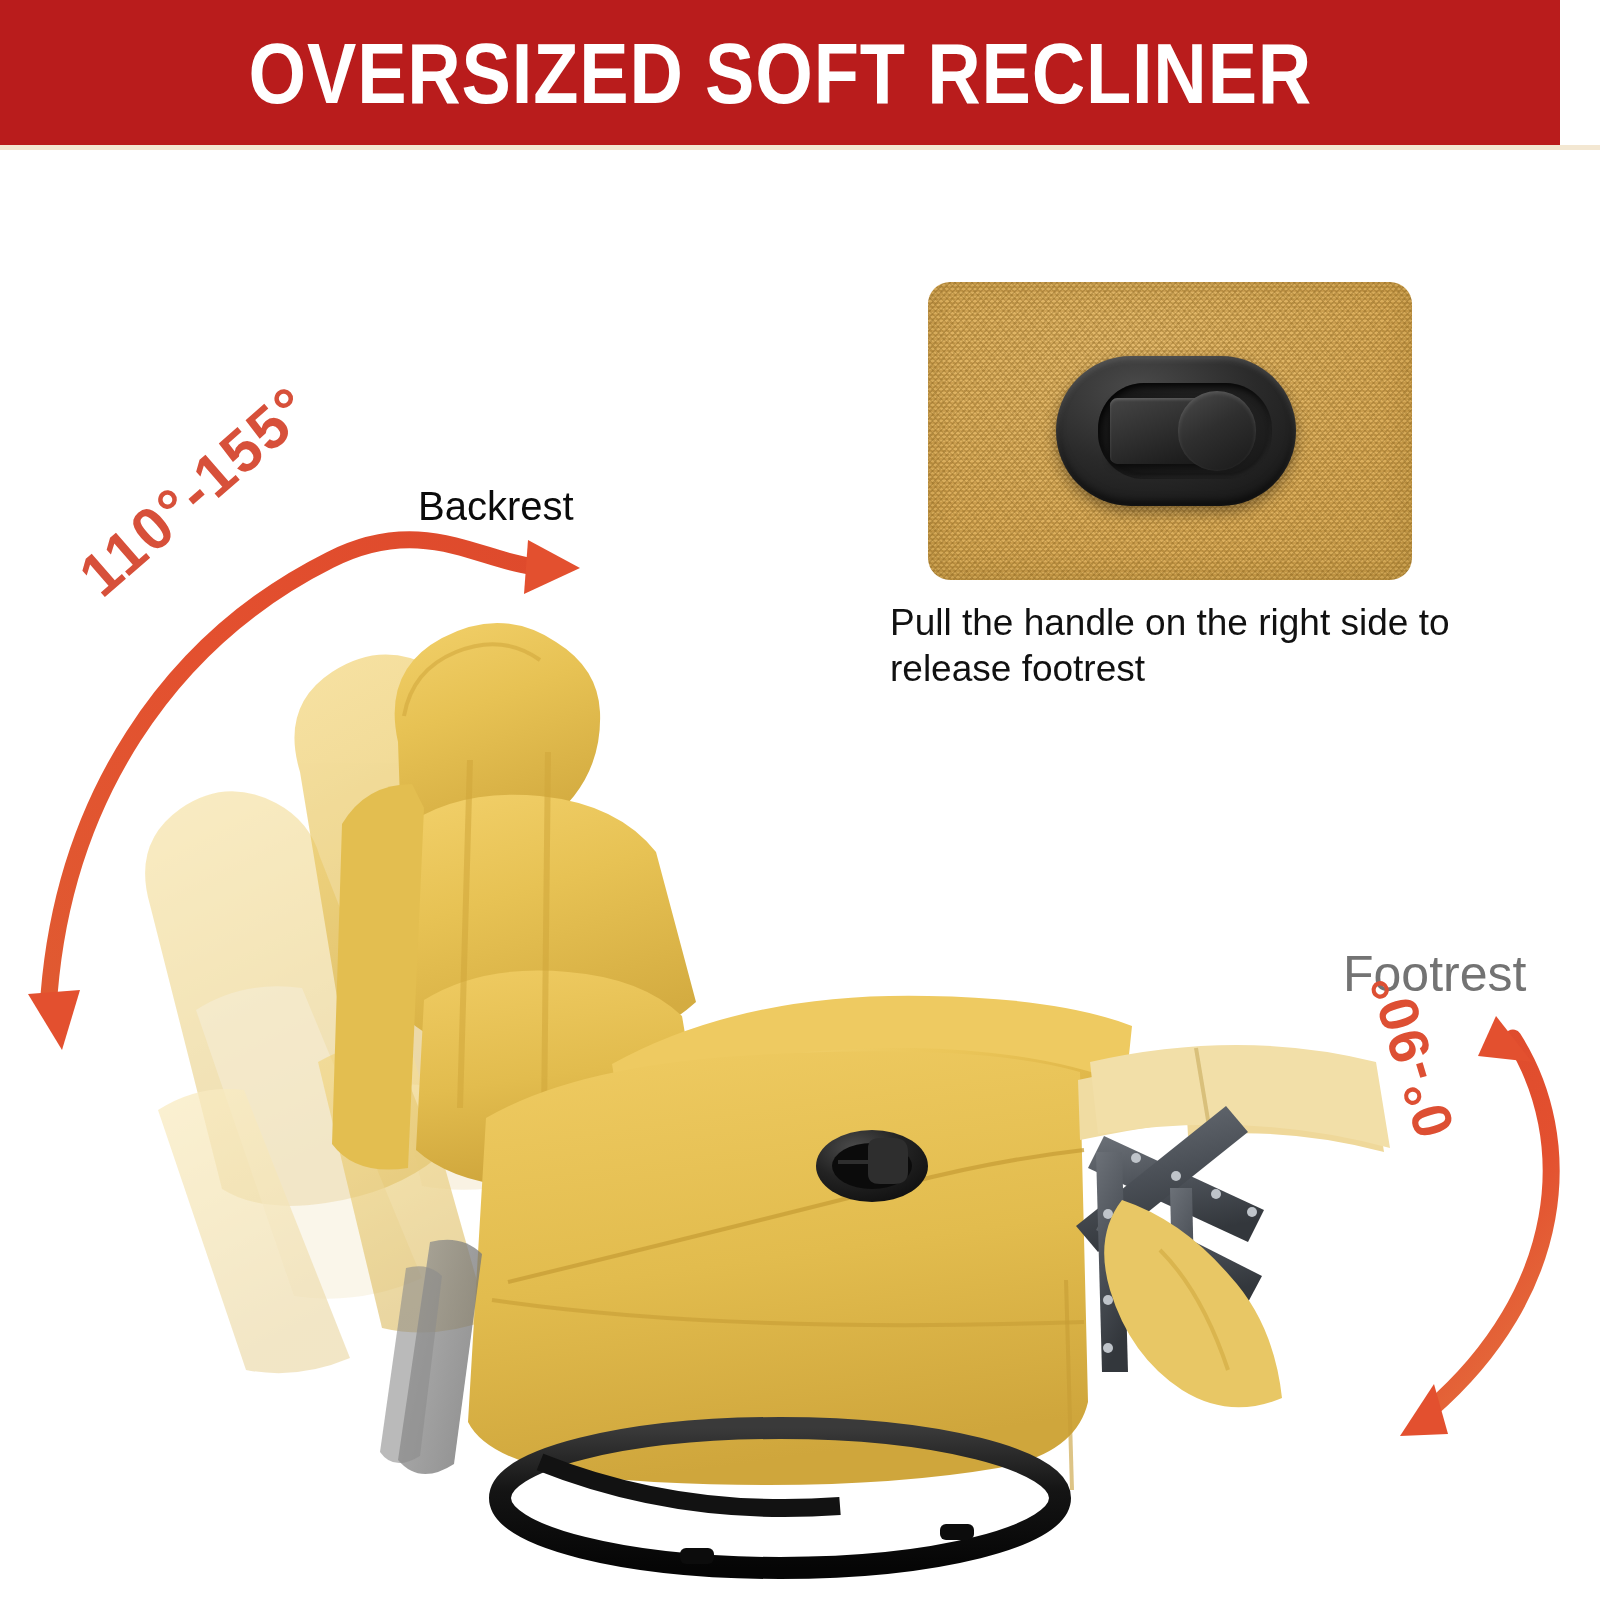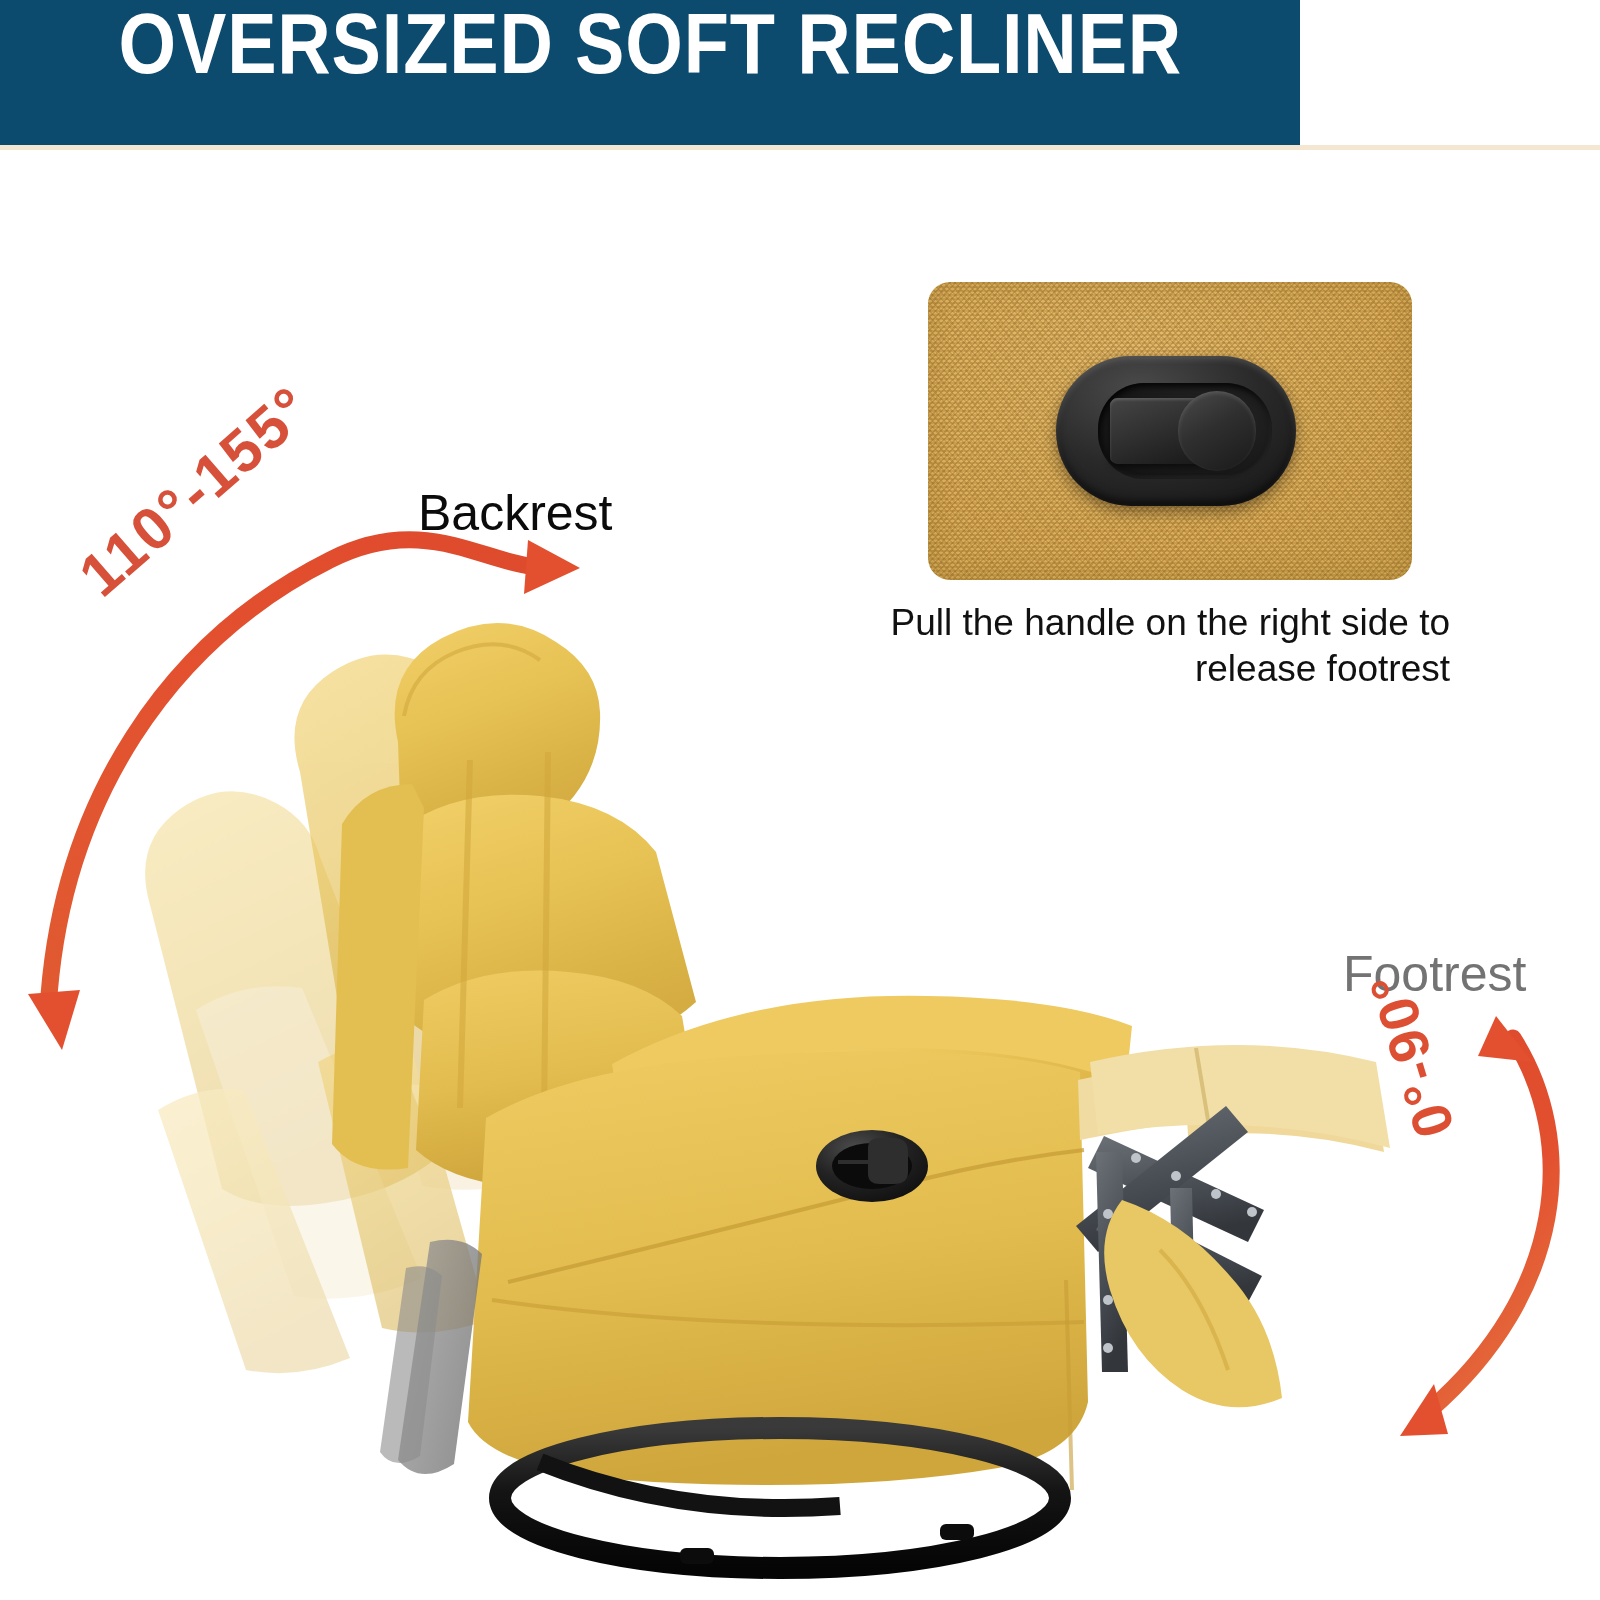--- a/index.html
+++ b/index.html
@@ -6,23 +6,23 @@
   body{
     width:1600px;height:1600px;
     background:#ffffff;
     font-family:"Liberation Sans", sans-serif;
     overflow:hidden;
     position:relative;
   }
 
   
   #header-banner{
-    position:absolute;left:0;top:0;width:1300px;height:145px;
-    background:#0c4a6e;
-    display:flex;align-items:flex-start;justify-content:center;
+    position:absolute;left:0;top:0;width:1560px;height:145px;
+    background:#b91c1c;
+    display:flex;align-items:center;justify-content:center;
   }
   #banner-title{
     color:#ffffff;
     font-family:"Liberation Sans Narrow","Liberation Sans",sans-serif;
     font-weight:700;
     font-size:86px;
     letter-spacing:1px;
     transform:scaleX(.86);
     transform-origin:center center;
     white-space:nowrap;
@@ -73,31 +73,31 @@
   }
   #handle-tab:after{
     content:"";position:absolute;right:-8px;top:-7px;
     width:78px;height:80px;border-radius:40px;
     background:linear-gradient(150deg,#4b4b4b 0%,#2f2f2f 45%,#191919 100%);
     box-shadow:inset 0 2px 4px rgba(255,255,255,.14);
   }
 
   #inset-caption{
     position:absolute;left:890px;top:600px;width:560px;
-    text-align:right;
+    text-align:left;
     color:#111111;
     font-size:37px;
     line-height:1.24;
     font-weight:400;
   }
 
   
   #backrest-label{
     position:absolute;left:418px;top:484px;
-    font-size:50px;color:#0b0b0b;font-weight:400;white-space:nowrap;
+    font-size:40px;color:#0b0b0b;font-weight:400;white-space:nowrap;
   }
   #footrest-label{
     position:absolute;left:1343px;top:945px;
     font-size:50px;color:#737373;font-weight:400;white-space:nowrap;
   }
 
   
   #backrest-angle{
     position:absolute;left:66px;top:558px;
     font-size:60px;font-weight:700;color:#d7503a;

